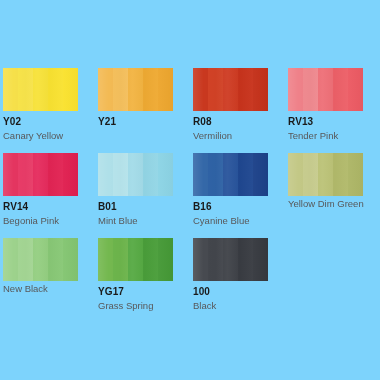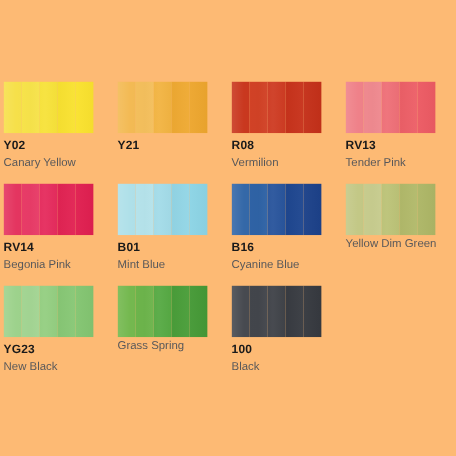--- a/index.html
+++ b/index.html
@@ -12,21 +12,21 @@
     height: 380px;
     font-family: "Liberation Sans", sans-serif;
     -webkit-font-smoothing: antialiased;
     overflow: hidden;
   }
 
   #swatch-sheet {
     position: relative;
     width: 380px;
     height: 380px;
-    background: #fdba74;
+    background: #7dd3fc;
     box-sizing: border-box;
     padding: 68px 0 0 0;
   }
 
   .swatch-grid {
     display: grid;
     grid-template-columns: repeat(4, 95px);
     grid-template-rows: repeat(3, 85px);
     width: 380px;
   }
@@ -178,31 +178,31 @@
         <div class="swatch-name">Yellow Dim Green</div>
       </div>
       <div class="swatch-cell">
         <div class="swatch-chip">
           <div class="swatch-band" style="background: rgb(157, 210, 140);"></div>
           <div class="swatch-band" style="background: rgb(164, 214, 148);"></div>
           <div class="swatch-band" style="background: rgb(147, 206, 128);"></div>
           <div class="swatch-band" style="background: rgb(136, 200, 118);"></div>
           <div class="swatch-band" style="background: rgb(131, 197, 113);"></div>
         </div>
-        <div class="swatch-code">YG23</div>
         <div class="swatch-name">New Black</div>
       </div>
       <div class="swatch-cell">
         <div class="swatch-chip">
           <div class="swatch-band" style="background: rgb(116, 184, 79);"></div>
           <div class="swatch-band" style="background: rgb(109, 181, 76);"></div>
           <div class="swatch-band" style="background: rgb(85, 169, 66);"></div>
           <div class="swatch-band" style="background: rgb(74, 158, 58);"></div>
           <div class="swatch-band" style="background: rgb(69, 153, 54);"></div>
         </div>
+        <div class="swatch-code">YG17</div>
         <div class="swatch-name">Grass Spring</div>
       </div>
       <div class="swatch-cell">
         <div class="swatch-chip">
           <div class="swatch-band" style="background: rgb(71, 74, 80);"></div>
           <div class="swatch-band" style="background: rgb(67, 70, 76);"></div>
           <div class="swatch-band" style="background: rgb(62, 65, 71);"></div>
           <div class="swatch-band" style="background: rgb(57, 60, 66);"></div>
           <div class="swatch-band" style="background: rgb(54, 57, 63);"></div>
         </div>

